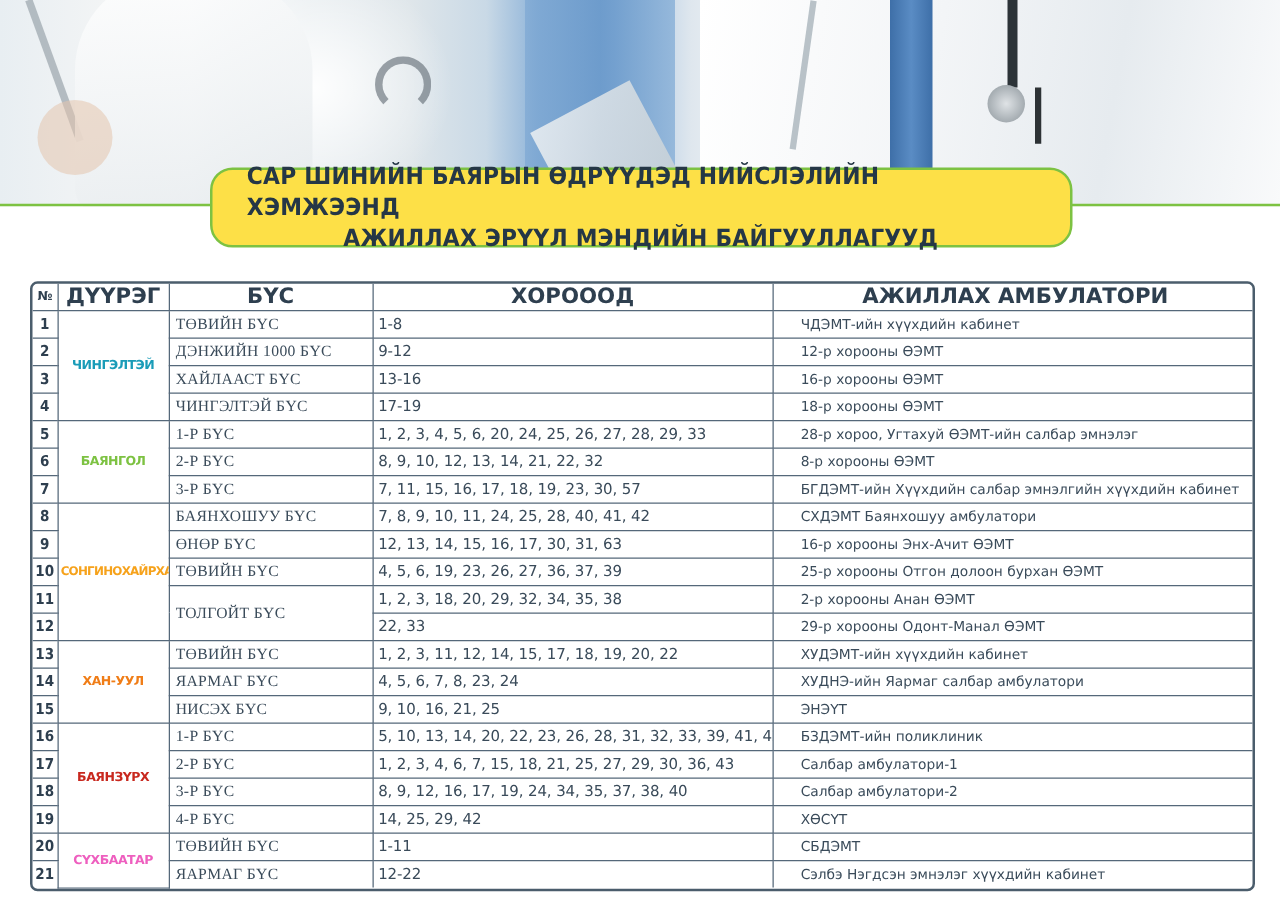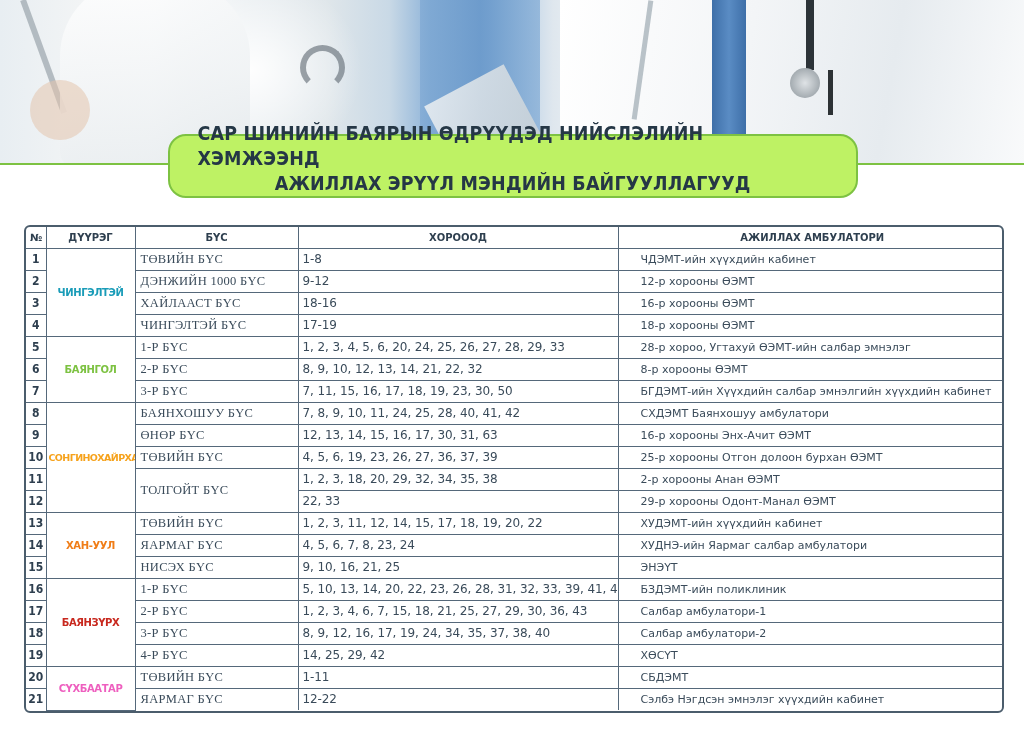--- a/index.html
+++ b/index.html
@@ -24,42 +24,42 @@
     .hero .stetho-tube { position: absolute; left: 640px; top: 0; width: 5px; height: 120px; background: #b9c2c8; transform: rotate(8deg); }
     .hero .stetho-tube2 { position: absolute; left: 806px; top: 0; width: 8px; height: 70px; background: #2c3338; }
     .hero .stetho-head { position: absolute; left: 790px; top: 68px; width: 30px; height: 30px; border-radius: 50%; background: radial-gradient(circle,#dfe3e6,#8b949a); }
     .hero .paper { position: absolute; left: 440px; top: 80px; width: 90px; height: 90px; background: linear-gradient(130deg,#eef1f3,#c9d1d6); transform: rotate(-28deg); opacity: .85; }
     .hero .pen { position: absolute; left: 828px; top: 70px; width: 5px; height: 45px; background: #2d3235; }
     .hero .green-line { position: absolute; left: 0; top: 163px; width: 1024px; height: 3px; background: #7dc242; }
 
     
     .title-box {
       position: absolute; left: 168px; top: 134px; width: 690px; height: 64px;
-      background: #bef264; border: 2px solid #7dc242; border-radius: 18px;
-      display: flex; flex-direction: column; align-items: center; justify-content: flex-end;
+      background: #fde047; border: 2px solid #7dc242; border-radius: 18px;
+      display: flex; flex-direction: column; align-items: center; justify-content: center;
     }
     .title-line {
       font-family: "DejaVu Sans", sans-serif; font-weight: bold; font-size: 19px;
       color: #253746; letter-spacing: 0.2px; line-height: 25px;
       transform: scaleX(0.92);
     }
 
     
     .tbl-wrap {
       position: absolute; left: 24px; top: 225px; width: 980px;
       border: 2px solid #4b5d6c; border-radius: 6px; overflow: hidden;
     }
     table { border-collapse: collapse; width: 100%; table-layout: fixed; }
     th, td { border: 1.2px solid #55687a; height: 22px; padding: 0 4px; white-space: nowrap; overflow: hidden; }
     tr:first-child th { border-top: none; }
     th:first-child, td:first-child { border-left: none; }
     th:last-child, td:last-child { border-right: none; }
     tr:last-child td { border-bottom: none; }
 
-    th { font-family: "DejaVu Sans", sans-serif; font-weight: bold; font-size: 10px; color: #2e3f4f; text-align: center; height: 21px; }
+    th { font-family: "DejaVu Sans", sans-serif; font-weight: bold; font-size: 17px; color: #2e3f4f; text-align: center; height: 21px; }
     th.th-no { font-size: 10px; }
     td.num { font-family: "DejaVu Sans Condensed", "DejaVu Sans", sans-serif; font-weight: bold; font-size: 12px; text-align: center; color: #2e3f4f; padding: 0; }
     td.district { text-align: center; font-family: "DejaVu Sans", sans-serif; font-weight: bold; font-size: 10px; letter-spacing: -0.4px; padding: 0 2px; }
     td.zone { font-size: 12.5px; color: #3a4b5a; padding-left: 5px; letter-spacing: 0.3px; font-family: Liberation Serif, serif; }
     td.khoroo { font-size: 12px; color: #3a4b5a; padding-left: 4px; letter-spacing: -0.1px; }
     td.clinic { font-size: 11px; color: #3a4b5a; padding-left: 22px; }
     td.zone-merge { vertical-align: middle; }
   </style>
 </head>
 <body>
@@ -114,21 +114,21 @@
       </tr>
       <tr>
         <td class="num">2</td>
         <td class="zone">ДЭНЖИЙН 1000 БҮС</td>
         <td class="khoroo">9-12</td>
         <td class="clinic">12-р хорооны ӨЭМТ</td>
       </tr>
       <tr>
         <td class="num">3</td>
         <td class="zone">ХАЙЛААСТ БҮС</td>
-        <td class="khoroo">18-16</td>
+        <td class="khoroo">13-16</td>
         <td class="clinic">16-р хорооны ӨЭМТ</td>
       </tr>
       <tr>
         <td class="num">4</td>
         <td class="zone">ЧИНГЭЛТЭЙ БҮС</td>
         <td class="khoroo">17-19</td>
         <td class="clinic">18-р хорооны ӨЭМТ</td>
       </tr>
 
       <tr>
@@ -140,21 +140,21 @@
       </tr>
       <tr>
         <td class="num">6</td>
         <td class="zone">2-Р БҮС</td>
         <td class="khoroo">8, 9, 10, 12, 13, 14, 21, 22, 32</td>
         <td class="clinic">8-р хорооны ӨЭМТ</td>
       </tr>
       <tr>
         <td class="num">7</td>
         <td class="zone">3-Р БҮС</td>
-        <td class="khoroo">7, 11, 15, 16, 17, 18, 19, 23, 30, 50</td>
+        <td class="khoroo">7, 11, 15, 16, 17, 18, 19, 23, 30, 57</td>
         <td class="clinic">БГДЭМТ-ийн Хүүхдийн салбар эмнэлгийн хүүхдийн кабинет</td>
       </tr>
 
       <tr>
         <td class="num">8</td>
         <td class="district" rowspan="5" style="color:#f6a21b;font-size:9.5px;letter-spacing:-0.6px">СОНГИНОХАЙРХАН</td>
         <td class="zone">БАЯНХОШУУ БҮС</td>
         <td class="khoroo">7, 8, 9, 10, 11, 24, 25, 28, 40, 41, 42</td>
         <td class="clinic">СХДЭМТ Баянхошуу амбулатори</td>
       </tr>

